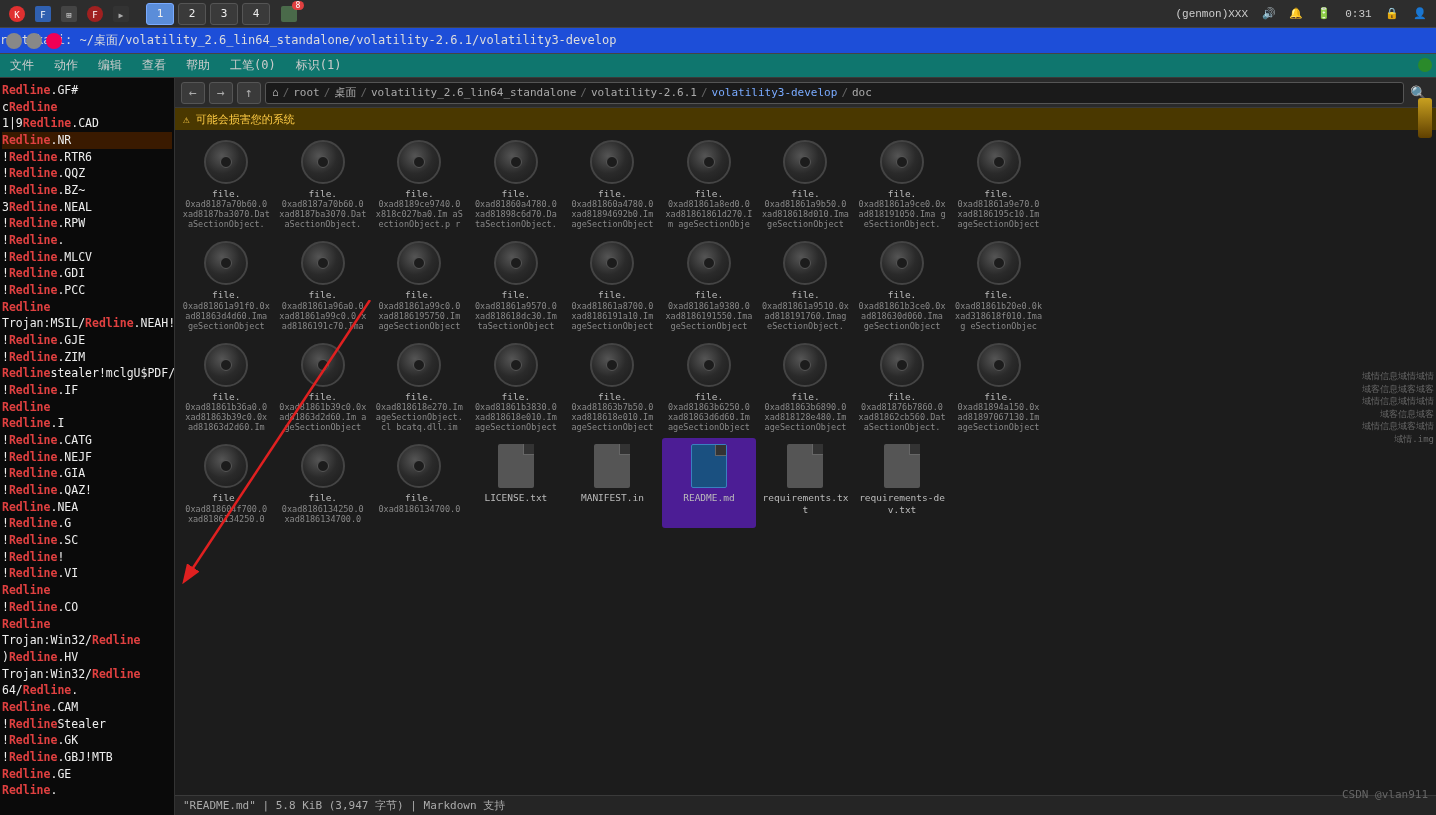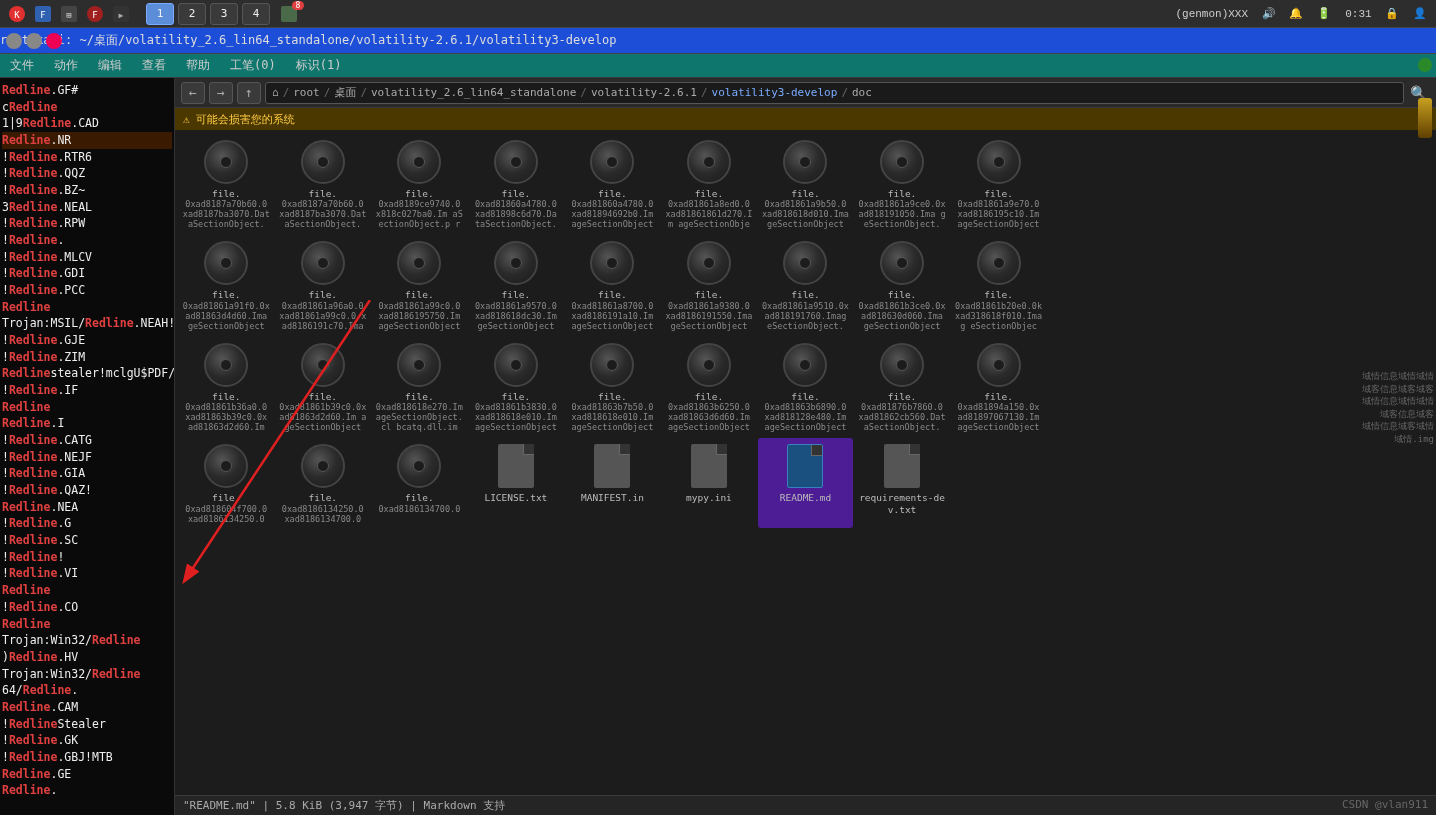--- a/index.html
+++ b/index.html
@@ -263,21 +263,21 @@
       align-items: center;
       padding: 0 8px;
       font-size: 11px;
       color: #aaa;
       gap: 4px;
     }
 
     
     #watermark {
       position: absolute;
-      bottom: 4px;
+      bottom: 14px;
       right: 8px;
       font-size: 11px;
       color: #666;
     }
 
     
     .right-panel-items {
       position: absolute;
       right: 0;
       top: 58px;
@@ -571,21 +571,21 @@
               <div class="disc-icon"></div>
             </div>
             <div class="file-name">file.</div>
             <div class="file-addr">0xad81861a99c0.0 xad8186195750.Im ageSectionObject</div>
           </div>
           <div class="file-item">
             <div class="file-icon">
               <div class="disc-icon"></div>
             </div>
             <div class="file-name">file.</div>
-            <div class="file-addr">0xad81861a9570.0 xad818618dc30.Im geSectionObject</div>
+            <div class="file-addr">0xad81861a9570.0 xad818618dc30.Im taSectionObject</div>
           </div>
           <div class="file-item">
             <div class="file-icon">
               <div class="disc-icon"></div>
             </div>
             <div class="file-name">file.</div>
             <div class="file-addr">0xad81861a8700.0 xad8186191a10.Im ageSectionObject</div>
           </div>
           <div class="file-item">
             <div class="file-icon">
@@ -712,31 +712,31 @@
               <div class="doc-icon"></div>
             </div>
             <div class="file-name">LICENSE.txt</div>
           </div>
           <div class="file-item">
             <div class="file-icon">
               <div class="doc-icon"></div>
             </div>
             <div class="file-name">MANIFEST.in</div>
           </div>
+          <div class="file-item selected">
+            <div class="file-icon">
+              <div class="doc-icon selected-doc"></div>
+            </div>
+            <div class="file-name">README.md</div>
+          </div>
           <div class="file-item">
             <div class="file-icon">
               <div class="doc-icon"></div>
             </div>
-            <div class="file-name">mypy.ini</div>
-          </div>
-          <div class="file-item selected">
-            <div class="file-icon">
-              <div class="doc-icon selected-doc"></div>
-            </div>
-            <div class="file-name">README.md</div>
+            <div class="file-name">requirements.txt</div>
           </div>
           <div class="file-item">
             <div class="file-icon">
               <div class="doc-icon"></div>
             </div>
             <div class="file-name">requirements-dev.txt</div>
           </div>
           <div class="file-item"></div>
           <div class="file-item"></div>
           <div class="file-item"></div>

